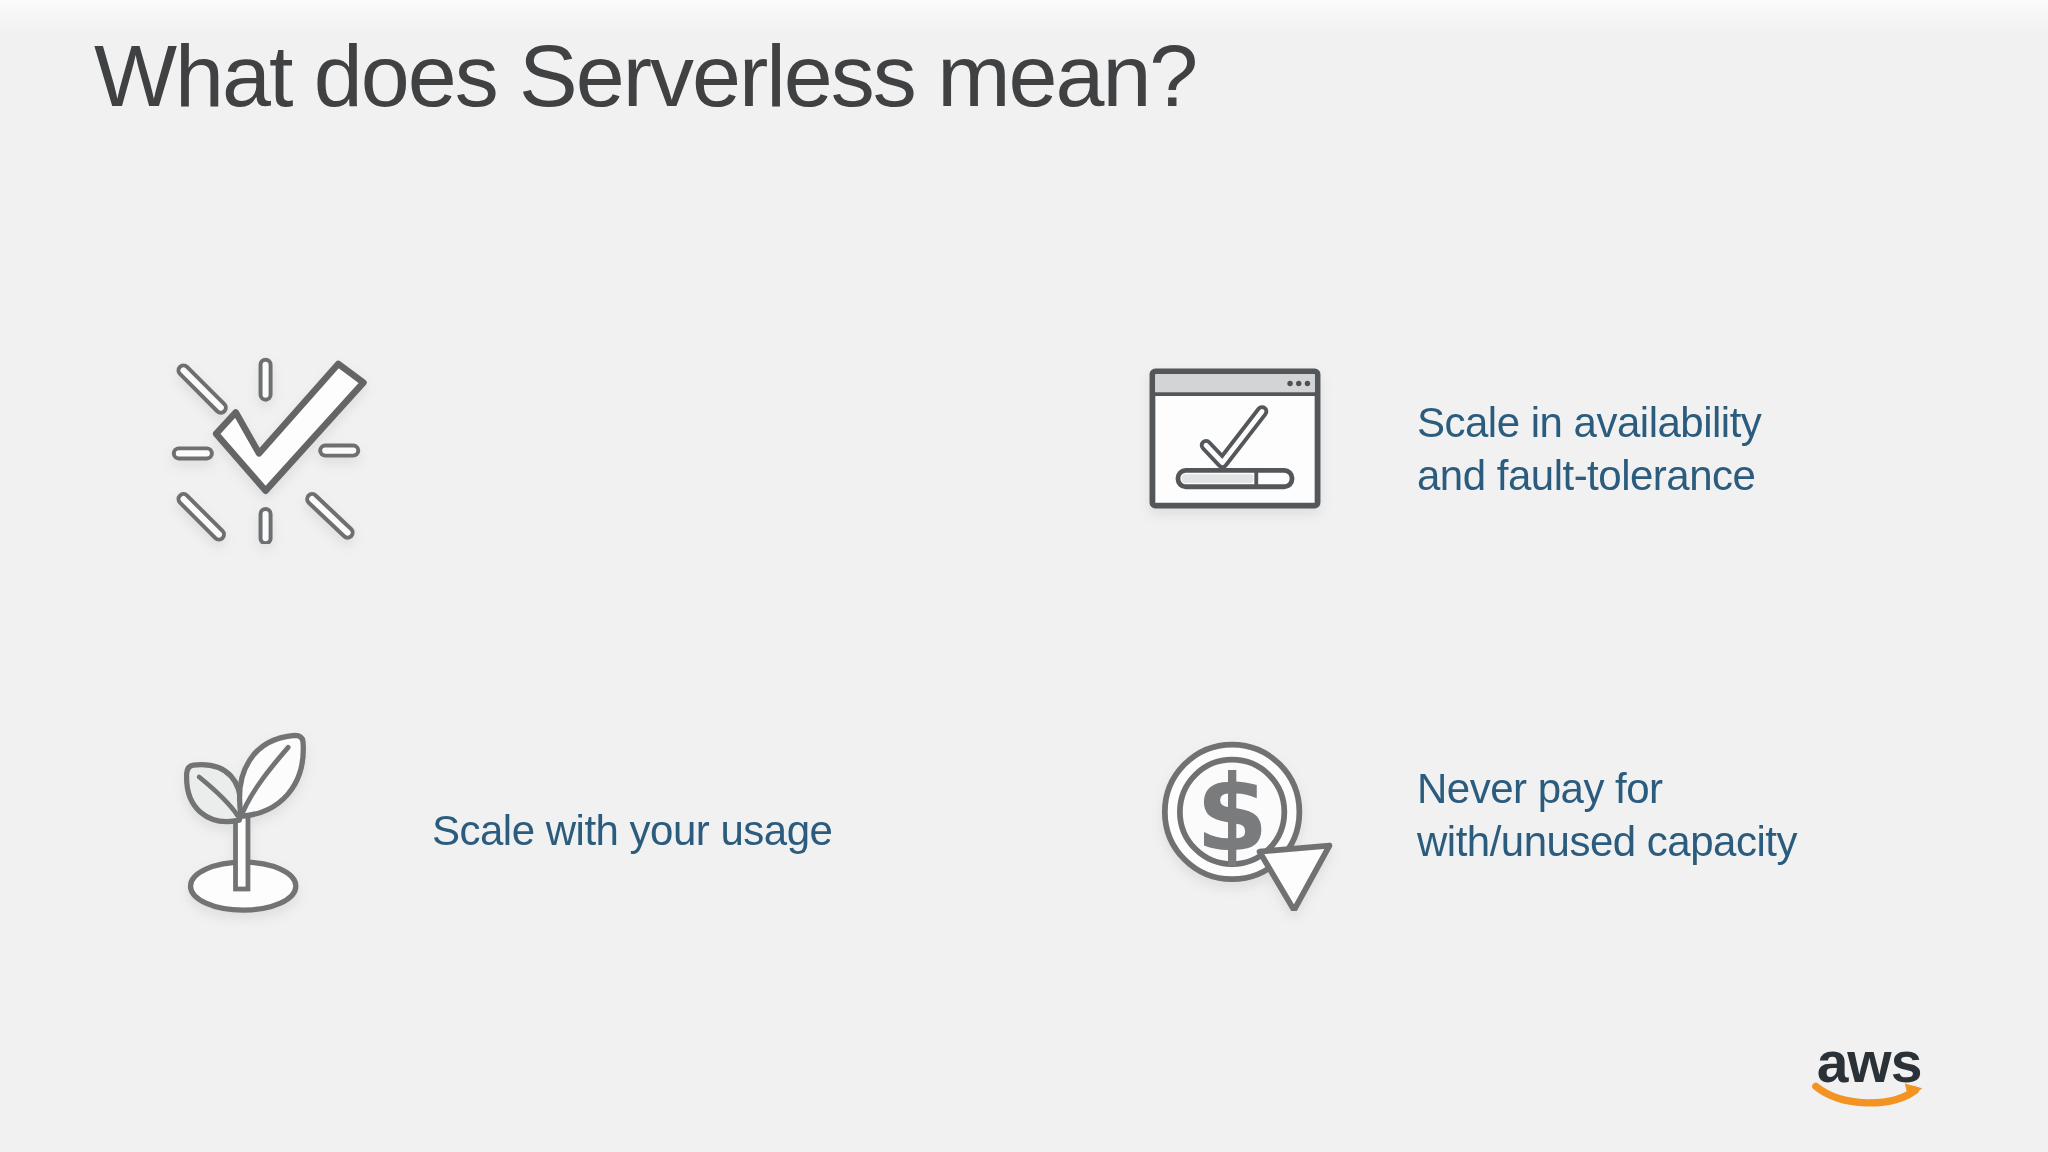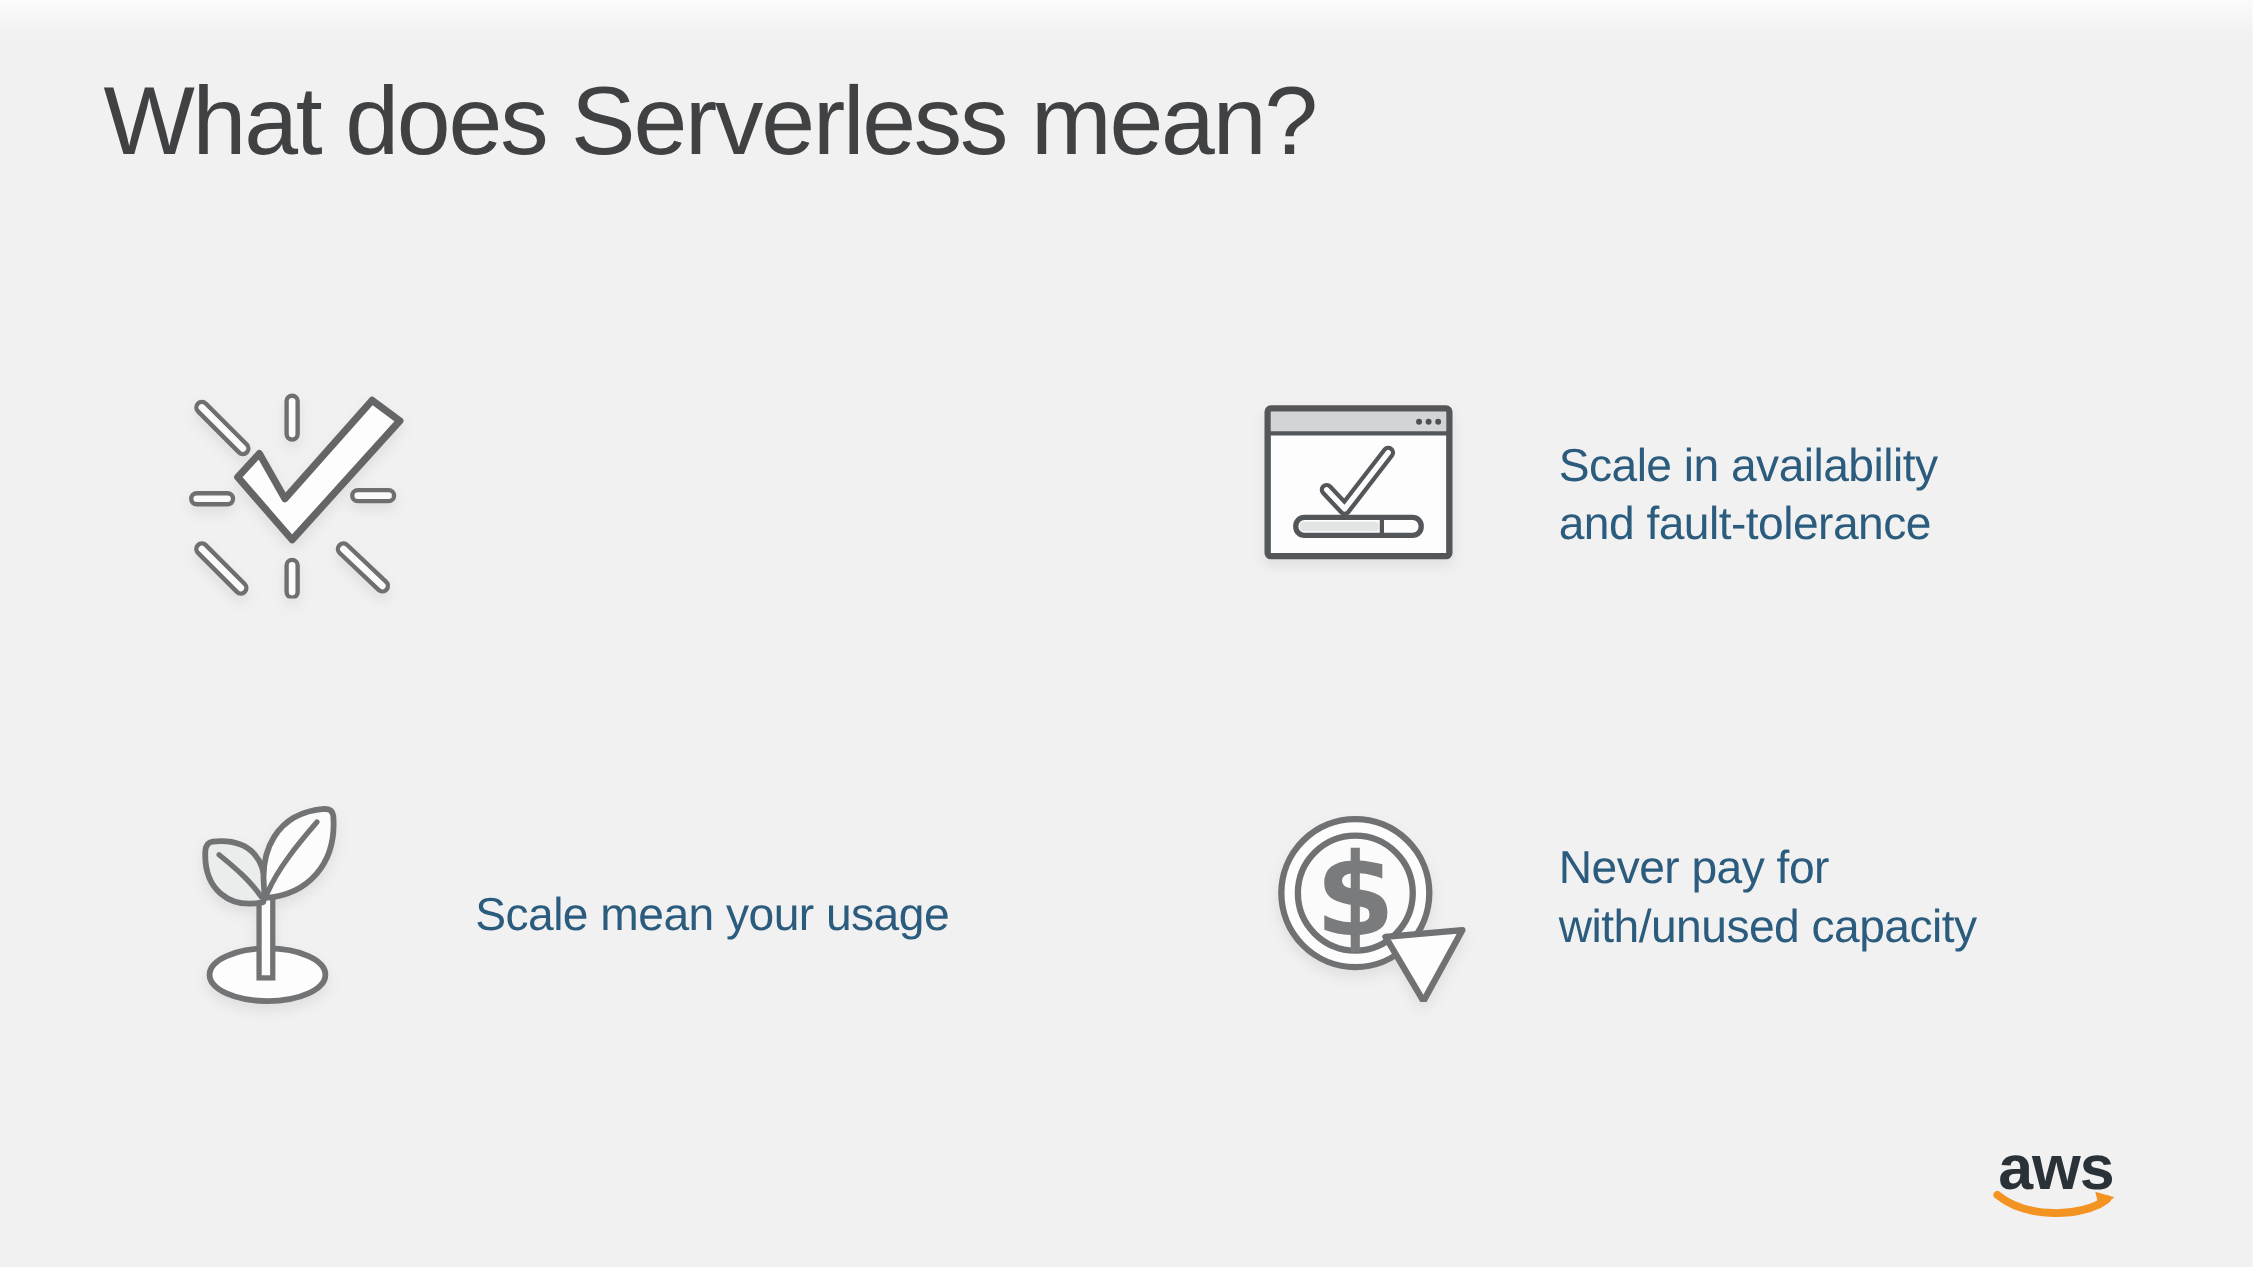--- a/index.html
+++ b/index.html
@@ -11,21 +11,20 @@
   .slide{
     position:relative;
     width:2048px;height:1152px;
     background:linear-gradient(180deg,#fbfbfc 0px,#f1f1f2 34px,#f1f1f2 100%);
   }
   .title{
     position:absolute;left:94px;top:30px;
     font-size:88px;line-height:1.05;font-weight:400;
     letter-spacing:-2px;color:#3f4143;
     white-space:nowrap;
-    margin-top:34px;
   }
   .feature-label{
     position:absolute;
     font-size:42px;line-height:53px;letter-spacing:-0.5px;
     color:#2b5c7d;white-space:pre-line;
   }
   .label-1{left:432px;top:400px;}
   .label-2{left:1417px;top:396px;}
   .label-3{left:432px;top:804px;}
   .label-4{left:1417px;top:762px;}
@@ -95,21 +94,21 @@
 and fault-tolerance</div>
 
   <svg class="feature-icon icon-3" width="134" height="184" viewBox="0 0 140 192">
     <ellipse cx="66" cy="163" rx="55" ry="25" fill="#fdfdfe" stroke="#717375" stroke-width="5.5"></ellipse>
     <rect x="58" y="86" width="13" height="80" fill="#fdfdfe" stroke="#717375" stroke-width="5"></rect>
     <path d="M62 94 C 30 101, 5 82, 7 45 C 7.5 40, 10 37, 14 36.5 C 48 33, 69 52, 62 94 Z" fill="#ebecec" stroke="#717375" stroke-width="5.5" stroke-linejoin="round"></path>
     <path d="M20 49 C 36 62, 50 74, 60 89" stroke="#717375" stroke-width="5" fill="none" stroke-linecap="round"></path>
     <path d="M64 90 C 56 44, 76 9, 120 5.5 C 125 5.5, 128 8, 128.5 12 C 132 58, 104 87, 64 90 Z" fill="#fcfcfd" stroke="#717375" stroke-width="5.5" stroke-linejoin="round"></path>
     <path d="M113 18 C 94 40, 76 62, 66 85" stroke="#717375" stroke-width="5" fill="none" stroke-linecap="round"></path>
   </svg>
-  <div class="feature-label label-3">Scale mean your usage</div>
+  <div class="feature-label label-3">Scale with your usage</div>
 
   <svg class="feature-icon icon-4" width="177" height="177" viewBox="0 0 200 200">
     <circle cx="86" cy="88" r="76" fill="#fdfdfe" stroke="#6f7173" stroke-width="6.5"></circle>
     <circle cx="86" cy="88" r="59" fill="#fbfbfc" stroke="#6f7173" stroke-width="6.5"></circle>
     <text x="86" y="131" text-anchor="middle" font-family="'DejaVu Sans',sans-serif" font-size="118" font-weight="bold" fill="#797b7d">$</text>
     <path d="M117 133 L196 126 L156 199 Z" fill="#fdfdfe" stroke="#6f7173" stroke-width="6.5" stroke-linejoin="round"></path>
   </svg>
   <div class="feature-label label-4">Never pay for
 with/unused capacity</div>
 

